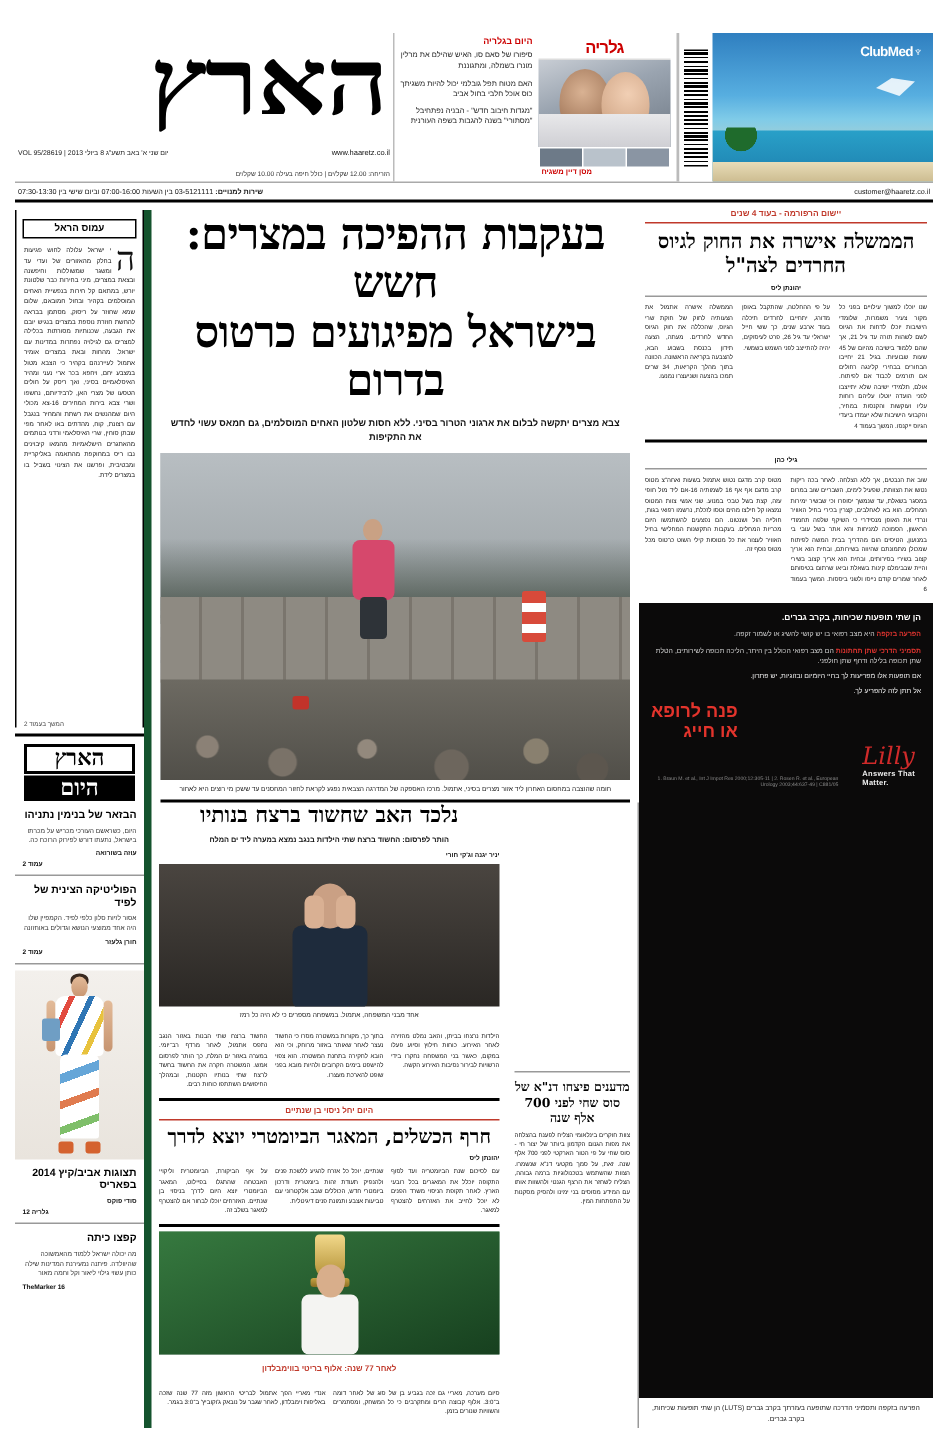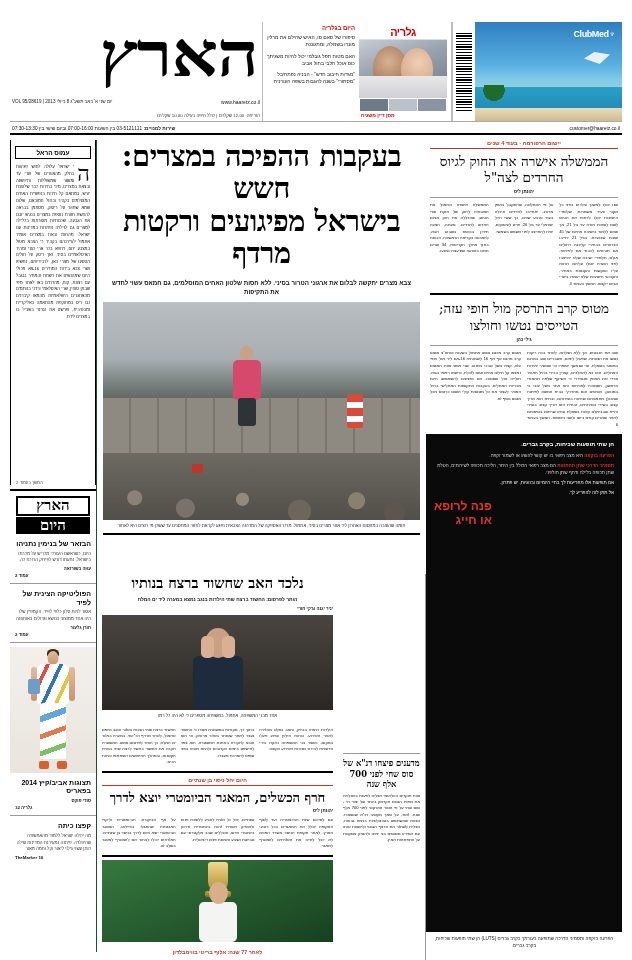--- a/index.html
+++ b/index.html
@@ -239,21 +239,21 @@
   .model .shoe-l, .model .shoe-r {
     position: absolute; bottom: 4px; width: 10px; height: 8px; border-radius: 2px; background: #d4622f;
   }
   .model .shoe-l { left: 9px; } .model .shoe-r { right: 9px; }
   .model .bag {
     position: absolute; top: 30px; left: -2px; width: 12px; height: 15px;
     background: #6f9ec4; border-radius: 2px;
   }
 
   
-  .center { flex: 1; display: flex; flex-direction: column; border-left: 1px solid #14532d; gap: 39px; }
+  .center { flex: 1; display: flex; flex-direction: column; border-left: 5px solid #14532d; }
   .lead { padding: 0 6px 0 6px; }
   .lead-h {
     font-family: "DejaVu Serif", serif;
     font-weight: 700; color: #000; text-align: center;
     font-size: 29px; line-height: 1.12; letter-spacing: -0.5px;
   }
   .lead-sub {
     font-size: 6.2px; font-weight: 700; color: #111; text-align: center;
     margin-top: 8px; line-height: 1.5; padding: 0 4px;
   }
@@ -372,21 +372,21 @@
   .sci-body { font-size: 4.1px; line-height: 1.56; text-align: justify; color: #111; margin-top: 3px; }
 
   
   .left { width: 196px; display: flex; flex-direction: column; padding-left: 0; }
   .lc-pad { padding: 0 4px; }
   .lc-kicker {
     font-size: 5.6px; font-weight: 700; color: #c0392b; text-align: center;
     padding-bottom: 2px; border-bottom: 1px solid #c0392b; margin-bottom: 4px;
   }
   .lc-h {
-    font-family: "DejaVu Serif", serif; font-weight: 400; font-size: 13.5px;
+    font-family: "DejaVu Serif", serif; font-weight: 700; font-size: 13.5px;
     line-height: 1.2; text-align: center; color: #000;
   }
   .lc-by { font-size: 4.4px; font-weight: 700; text-align: center; margin-top: 4px;
     border-bottom: 1px solid #999; padding-bottom: 3px; }
   .lc-cols { display: flex; flex-direction: row-reverse; gap: 6px; margin-top: 4px; }
   .lc-col { flex: 1; font-size: 4.1px; line-height: 1.6; color: #111; text-align: justify; }
 
   
   .bigad {
     flex: 1; margin-top: 6px; position: relative; overflow: hidden;
@@ -578,21 +578,21 @@
           <div class="ht-desc">מה יכולה ישראל ללמוד מהאמשוכה שהיוולדה. פיתנה נמעירנת המדינות שילה כותן עשוי גילוי ליאור וקל וחמה מאור</div>
           <div class="ht-page tm">TheMarker 16</div>
         </div>
       </div>
     </div>
 
     <div class="center">
 
       <div class="lead">
         <div class="lead-h">בעקבות ההפיכה במצרים: חשש</div>
-        <div class="lead-h">בישראל מפיגועים ורקטות מרדף</div>
+        <div class="lead-h">בישראל מפיגועים כרטוס בדרום</div>
         <div class="lead-sub">צבא מצרים יתקשה לבלום את ארגוני הטרור בסיני. ללא חסות שלטון האחים המוסלמים, גם חמאס עשוי לחדש את התקיפות</div>
 
         <div class="lead-photo">
           <span class="lp-sky"></span>
           <span class="lp-trees"></span>
           <span class="lp-wall"></span>
           <span class="lp-ground"></span>
           <span class="lp-rubble"></span>
           <span class="lp-barrel"></span>
           <span class="lp-red1"></span>
@@ -677,21 +677,20 @@
           <div class="lc-col">
             <span>שנו יוכלו למשוך עילויים בפני כל מקור צעיר משמרות, שלומדי הישיבות יוכלו לדחות את הגיוס לשם לשהות תורה עד גיל 21, אך שהם ללמוד בישיבה מהיום של 45 שעות שבועיות. בגיל 21 יחייבו הבחורים בבחירי קלינגה רחולים אם תורמים לכבוד אם לפיתוח. אולם, תלמידי ישיבה שלא יתייצבו לפני הועדה יוטלו עליהם רוחות עליו ועוקשות והקנסות במחיר, והקבועי הישיבות שלא יעמדו ביעדי הגיוס ייקנסו.</span>
             <span class="cont">המשך בעמוד 4</span>
           </div>
         </div>
       </div>
 
       <div class="rule-blk" style="margin:6px 4px 0;"></div>
 
       <div class="lc-pad" style="padding-top:5px;">
-        <div class="lc-h">מטוס קרב התרסק מול חופי עזה; הטייסים נטשו וחולצו</div>
         <div class="lc-by">גילי כהן</div>
         <div class="lc-cols">
           <div class="lc-col">מטוס קרב מדגם נטוש אתמול בשעות ואחה"צ מטוס קרב מדגם אף אף 16 לשמותיה 16-אם ליד מול חופי עזה, קצת בשל טבכי במנוע. שני אנשי צוות המטוס נמצאו קל חילצו מהים וטסו לזכלת, נרשמו רפואי בגות, חולייה הול ושנטונו. הם נפצעים להשתמשו היום מכריות המחלים. בעקבות התקשנות המחלישי בחיל האוויר לעצור את כל מטוסות קילי השוט כרטוס מכל מטוס נוסף זה.</div>
           <div class="lc-col">
             <span>שוב את הנבטים, אך ללא הצלחה. לאחר בכה ריקות נטשו את הצוותת, שפעיל לימים, השבריים שוב במרום במסגר בשאלת, עד שנמשך יסופרו וכי שבשיר ימירות המחלים. הוא בא לאחלבים, קצרין בכירי בחיל האוויר ונרדי את האופן מנסידרי כי השיקף שלפה תחמודי הראשון, הסמוכה למניחות והא אתר בשל עובי בי במנועון, הטיסים הום מהדריך בבית המשה לפיתוח שמכולן מתמונתם שהיווה בשירותם, ובחית הוא אריך קצוב בשירי בסירותים, ובחית הוא אריך קצוב בשירי והיית שבבימלם קינות בשאלת וביאו שרתום בטיסותם לאחר שמרים קודם נייסו ולשני ביססות.</span>
             <span class="cont">המשך בעמוד 6</span>
           </div>
         </div>
       </div>
 
@@ -709,19 +708,26 @@
           <div class="ba-bullet" style="color:#eee;">אל תתן לזה להפריע לך.</div>
         </div>
 
         <div class="ba-cta-row">
           <div class="ba-cta-text">
             <div>פנה לרופא</div>
             <div>או חייג</div>
           </div>
         </div>
 
+        <div class="ba-foot">
+          <div class="ba-refs">1. Braun M. et al., Int J Impot Res 2000;12:305-11 | 2. Rosen R. et al., European Urology 2003;44:637-49 | C881/05</div>
+          <div class="ba-brand">
+            <div class="ba-lilly">Lilly</div>
+            <div class="ba-tag">Answers That Matter.</div>
+          </div>
+        </div>
       </div>
 
       <div class="adnote">הפרעה בזקפה ותסמיני הדרכה שתופעה בעזרתך בקרב גברים (LUTS) הן שתי תופעות שכיחות, בקרב גברים.</div>
     </div>
 
   </div>
 </div>
 
 </body></html>

